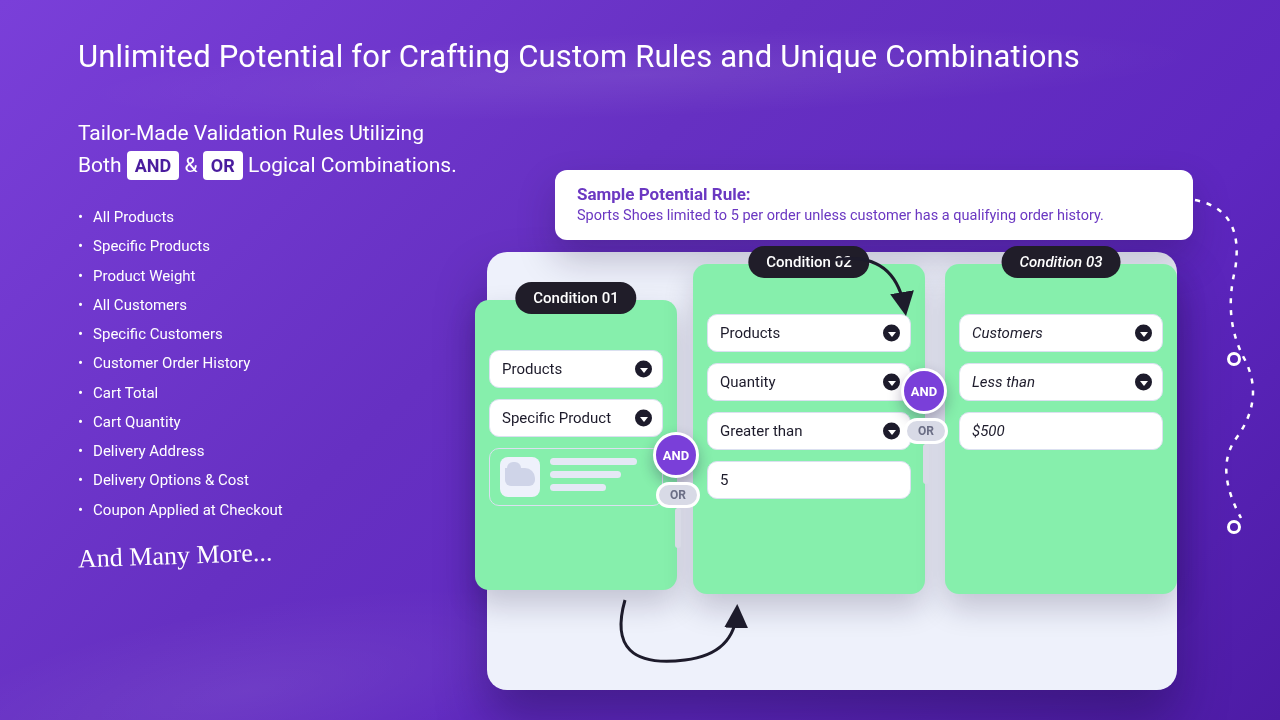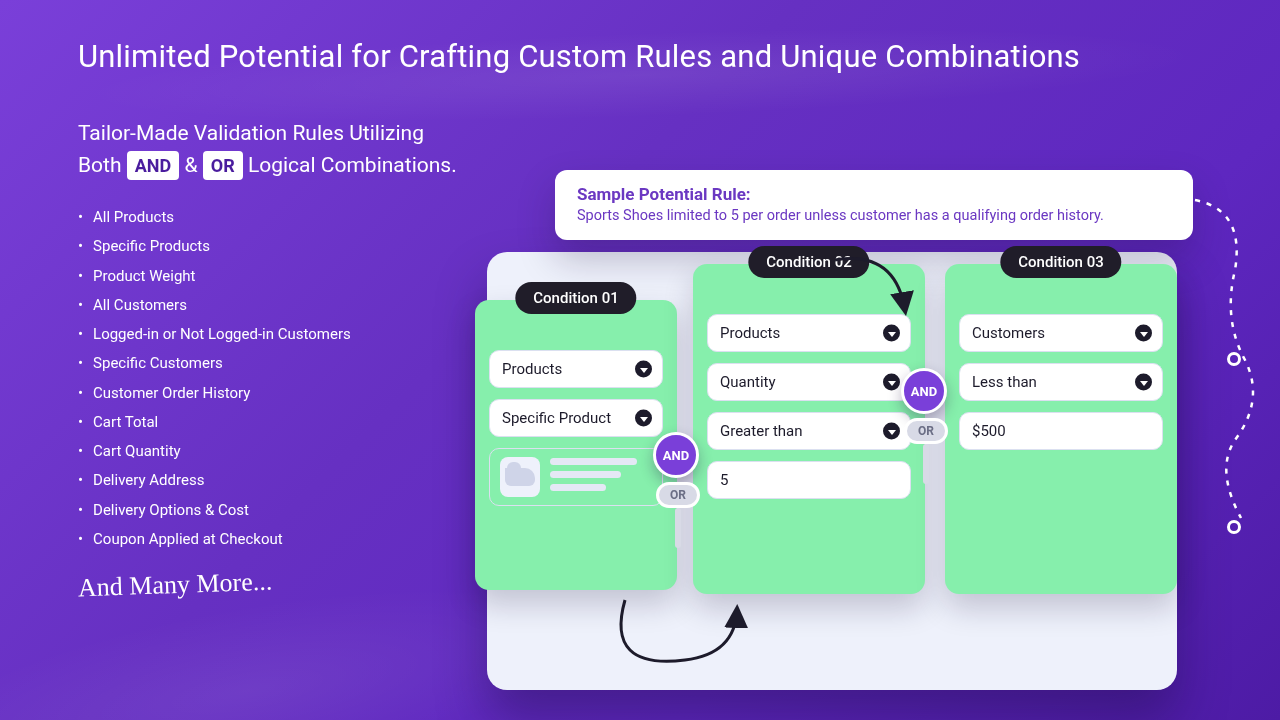--- a/index.html
+++ b/index.html
@@ -55,21 +55,21 @@
   background: #eef1fb; border-radius: 20px;
   box-shadow: 0 30px 50px rgba(20,10,50,.35);
 }
 .condCard {
   position: absolute; background: #86efac; border-radius: 14px;
   box-shadow: 0 14px 30px rgba(20,10,50,.20);
   padding: 50px 14px 14px;
 }
 .c1 { top: 140px; left: 0; width: 202px; height: 290px; }
 .c2 { top: 104px; left: 218px; width: 232px; height: 330px; }
-.c3 { top: 104px; left: 470px; width: 232px; height: 330px; }
+.c3 { top: 104px; left: 470px; width: 232px; height: 330px; font-style: italic; }
 .tab {
   position: absolute; top: -18px; left: 50%; transform: translateX(-50%);
   background: #201d29; color: #fff; border-radius: 18px;
   padding: 7px 18px; font-size: 15px; font-weight: 500; white-space: nowrap;
 }
 .field {
   background: #fff; border: 1.5px solid #dbe0f0; border-radius: 10px;
   padding: 9px 34px 9px 12px; font-size: 15px; color: #1d1b2b;
   margin-bottom: 11px; position: relative;
 }
@@ -139,21 +139,20 @@
     <span class="chip">AND</span>
     <span> &amp; </span>
     <span class="chip">OR</span>
     <span> Logical Combinations.</span>
   </div>
   <ul class="bullets">
     <li>All Products</li>
     <li>Specific Products</li>
     <li>Product Weight</li>
     <li>All Customers</li>
-    <li>Logged-in or Not Logged-in Customers</li>
     <li>Specific Customers</li>
     <li>Customer Order History</li>
     <li>Cart Total</li>
     <li>Cart Quantity</li>
     <li>Delivery Address</li>
     <li>Delivery Options &amp; Cost</li>
     <li>Coupon Applied at Checkout</li>
   </ul>
   <div class="script">And Many More...</div>
 </div>

